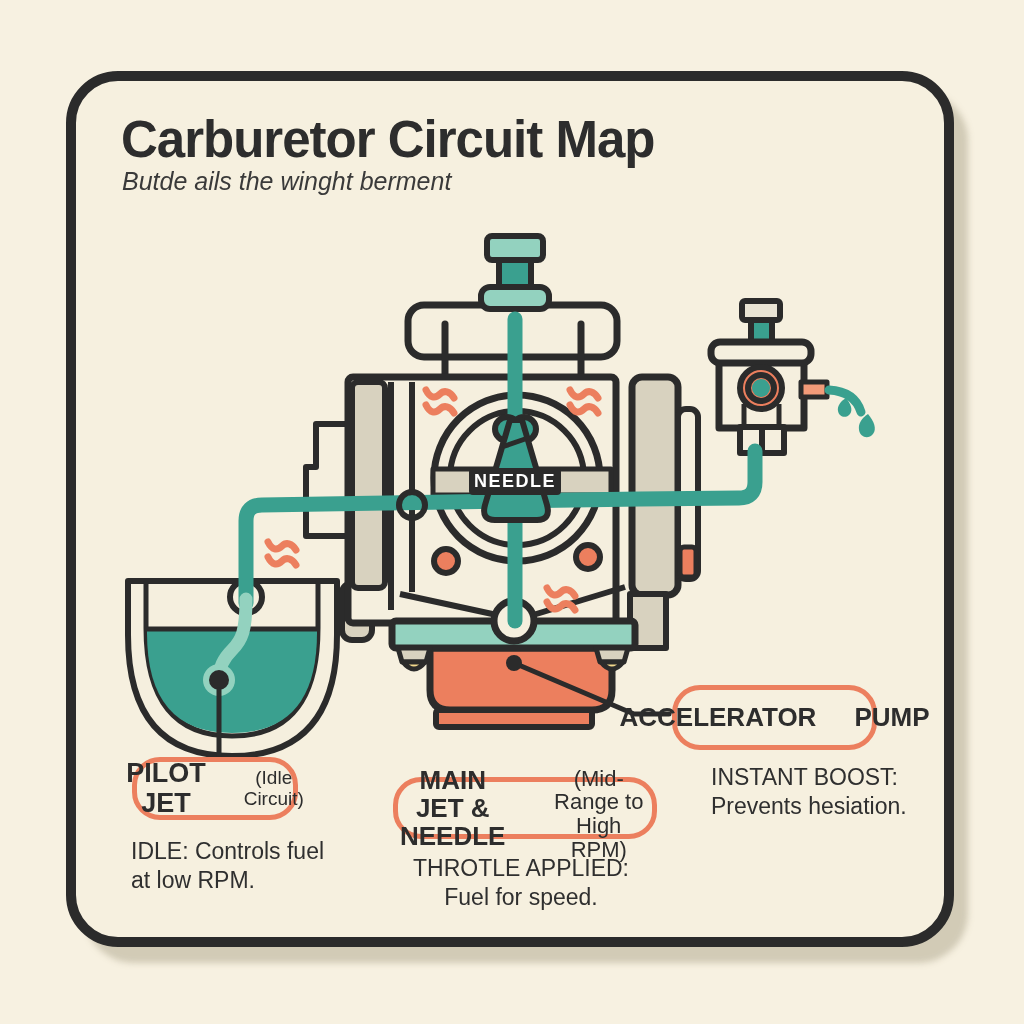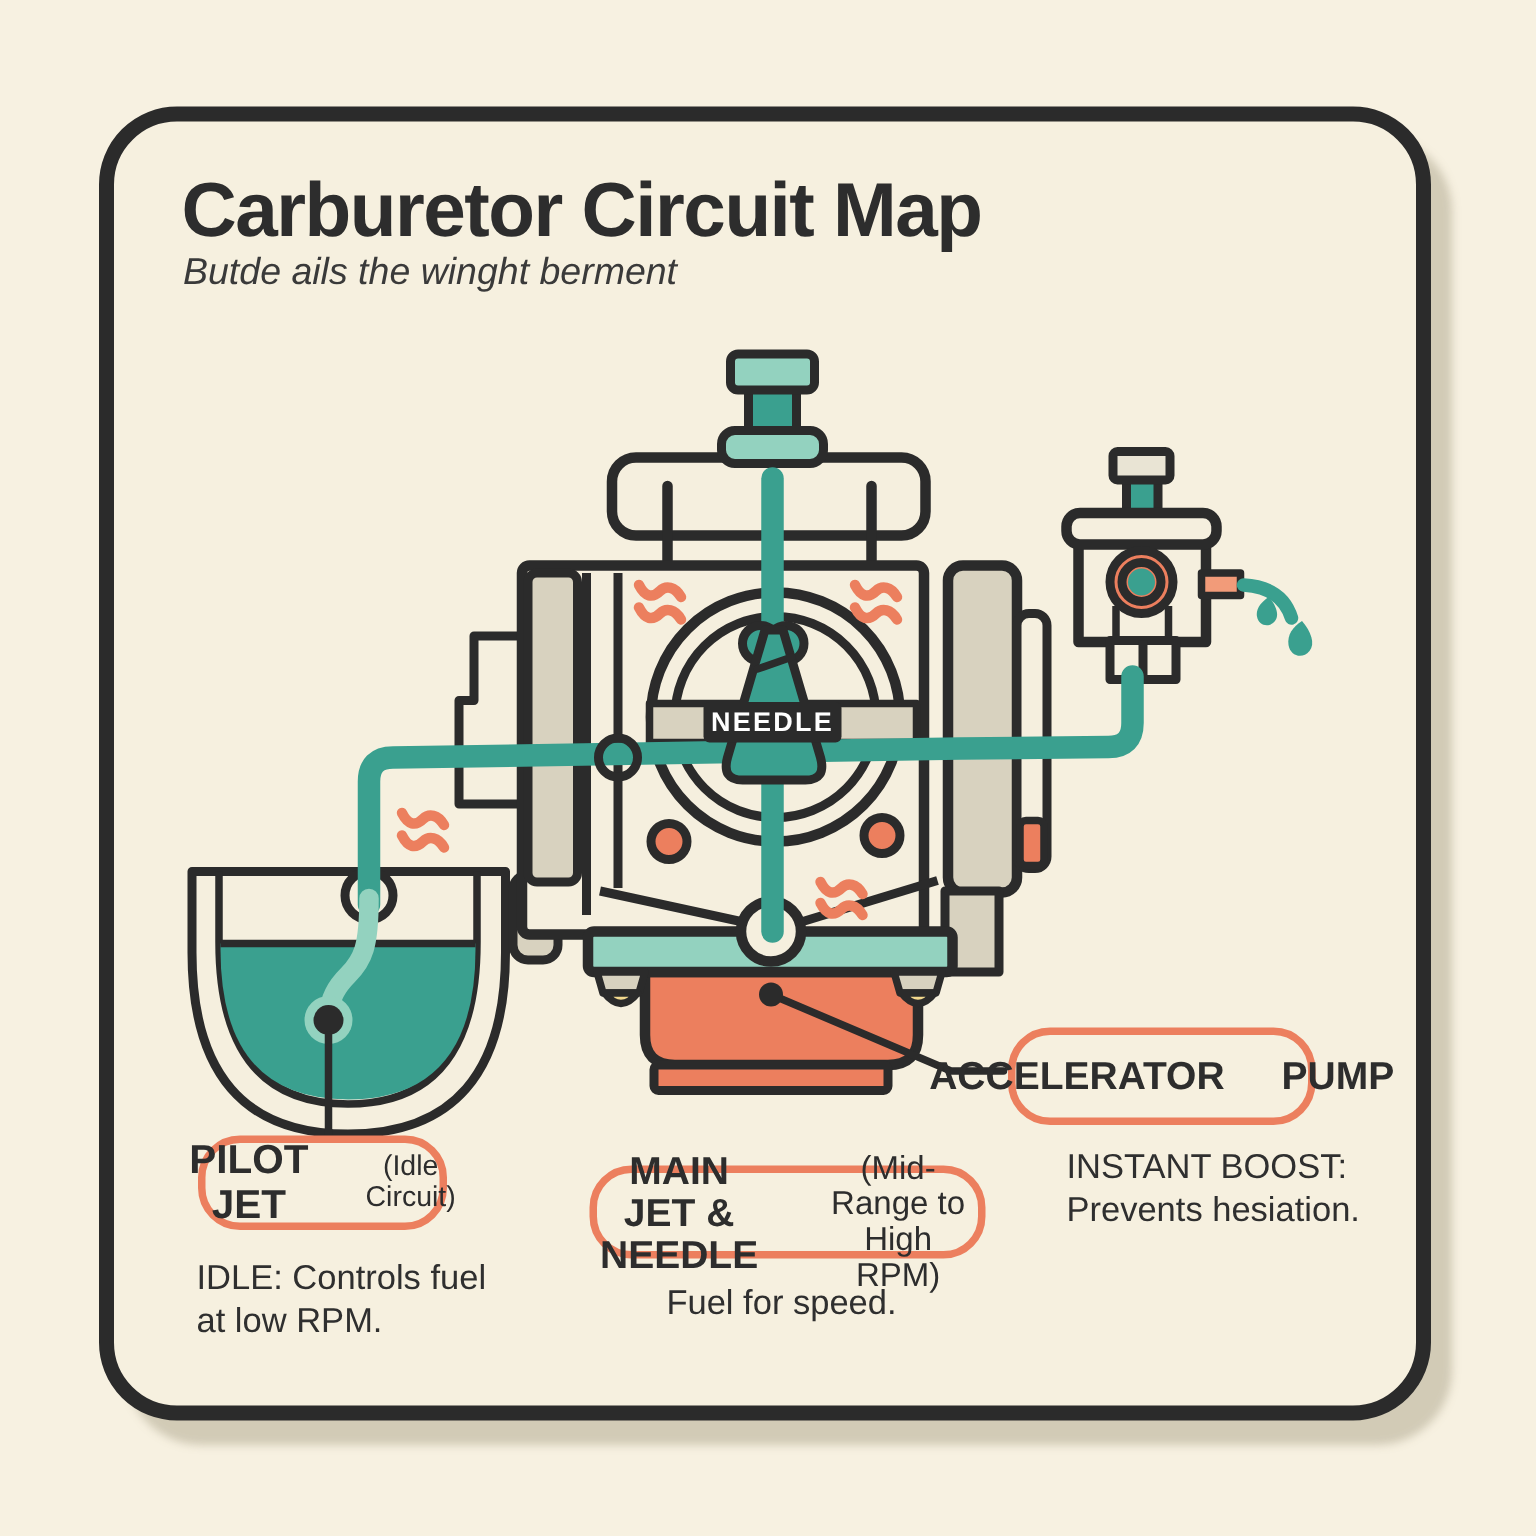--- a/index.html
+++ b/index.html
@@ -207,19 +207,20 @@
   <div class="l1">ACCELERATOR</div>
   <div class="l2">PUMP</div>
 </div>
 
 <div class="caption cap-idle">
   <div>IDLE: Controls fuel</div>
   <div>at low RPM.</div>
 </div>
 
 <div class="caption cap-throttle">
+  <div>THROTLE APPLIED:</div>
   <div>Fuel for speed.</div>
 </div>
 
 <div class="caption cap-boost">
   <div>INSTANT BOOST:</div>
   <div>Prevents hesiation.</div>
 </div>
 
 </body></html>

